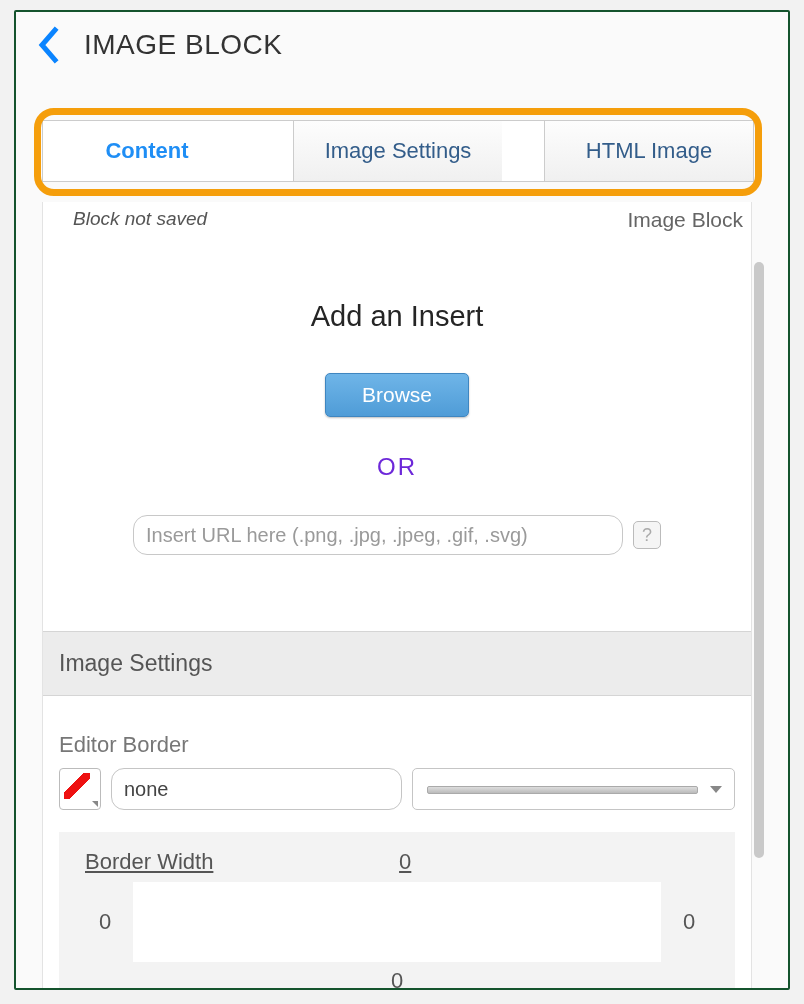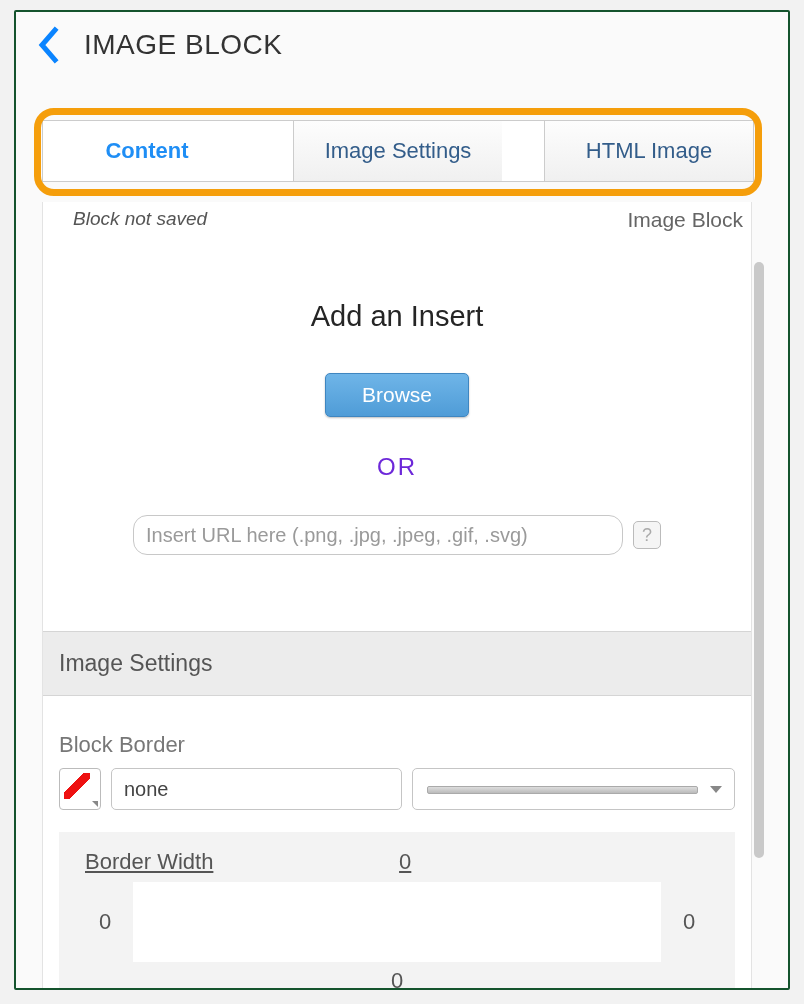--- a/index.html
+++ b/index.html
@@ -193,21 +193,21 @@
       position: absolute;
       right: 2px; bottom: 2px;
       width: 0; height: 0;
       border-left: 6px solid transparent;
       border-top: 6px solid #888;
     }
     .border-style {
       flex: 0 0 270px;
       height: 42px;
       border: 1px solid #c5c5c5;
-      border-radius: 5px;
+      border-radius: 13px;
       padding: 0 12px;
       font-size: 20px;
       background: #fff;
       color: #444;
     }
     .border-preview {
       flex: 1;
       height: 42px;
       border: 1px solid #c5c5c5;
       border-radius: 5px;
@@ -302,21 +302,21 @@
         <div class="or-text">OR</div>
         <div class="url-row">
           <input class="url-input" placeholder="Insert URL here (.png, .jpg, .jpeg, .gif, .svg)" style="">
           <div class="help-btn">?</div>
         </div>
       </div>
 
       <div class="section-header">Image Settings</div>
 
       <div class="settings-body">
-        <div class="field-label">Block Border</div>
+        <div class="field-label">Editor Border</div>
         <div class="border-row">
           <div class="color-swatch"></div>
           <input class="border-style" value="none" style="">
           <div class="border-preview"></div>
         </div>
 
         <div class="width-box">
           <div class="bw-grid">
             <div class="bw-val bw-top" style="grid-column:1 / span 3; grid-row:1; display:flex; width:100%;">
                <span class="width-title">Border Width</span>

